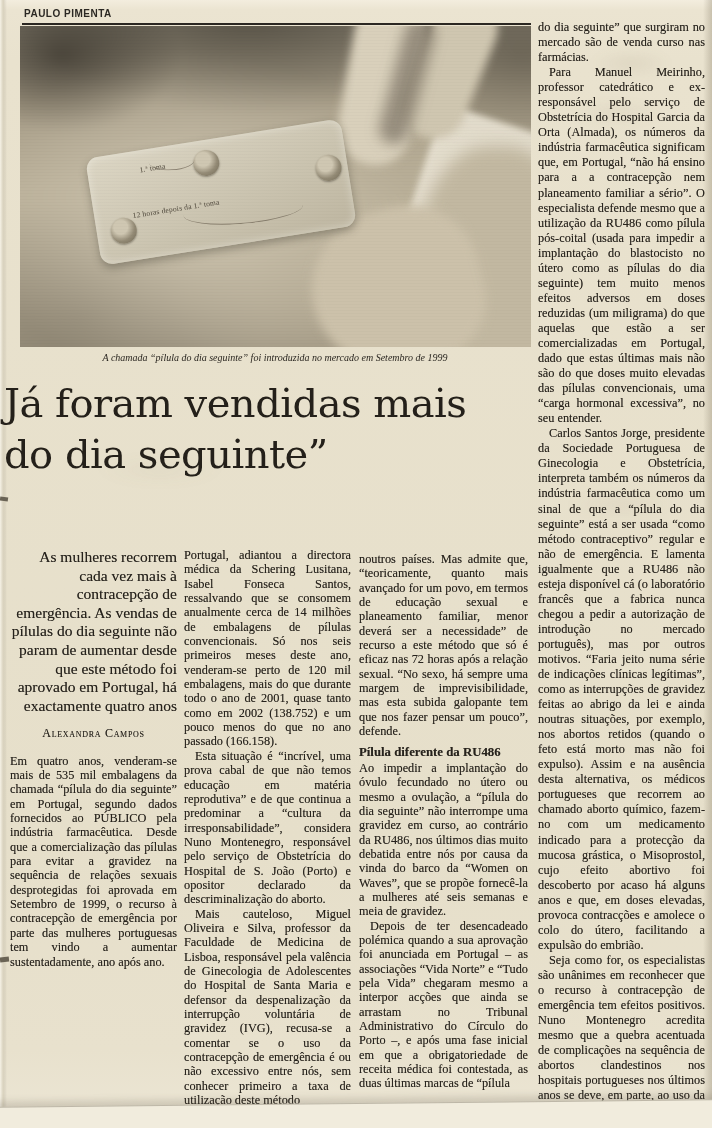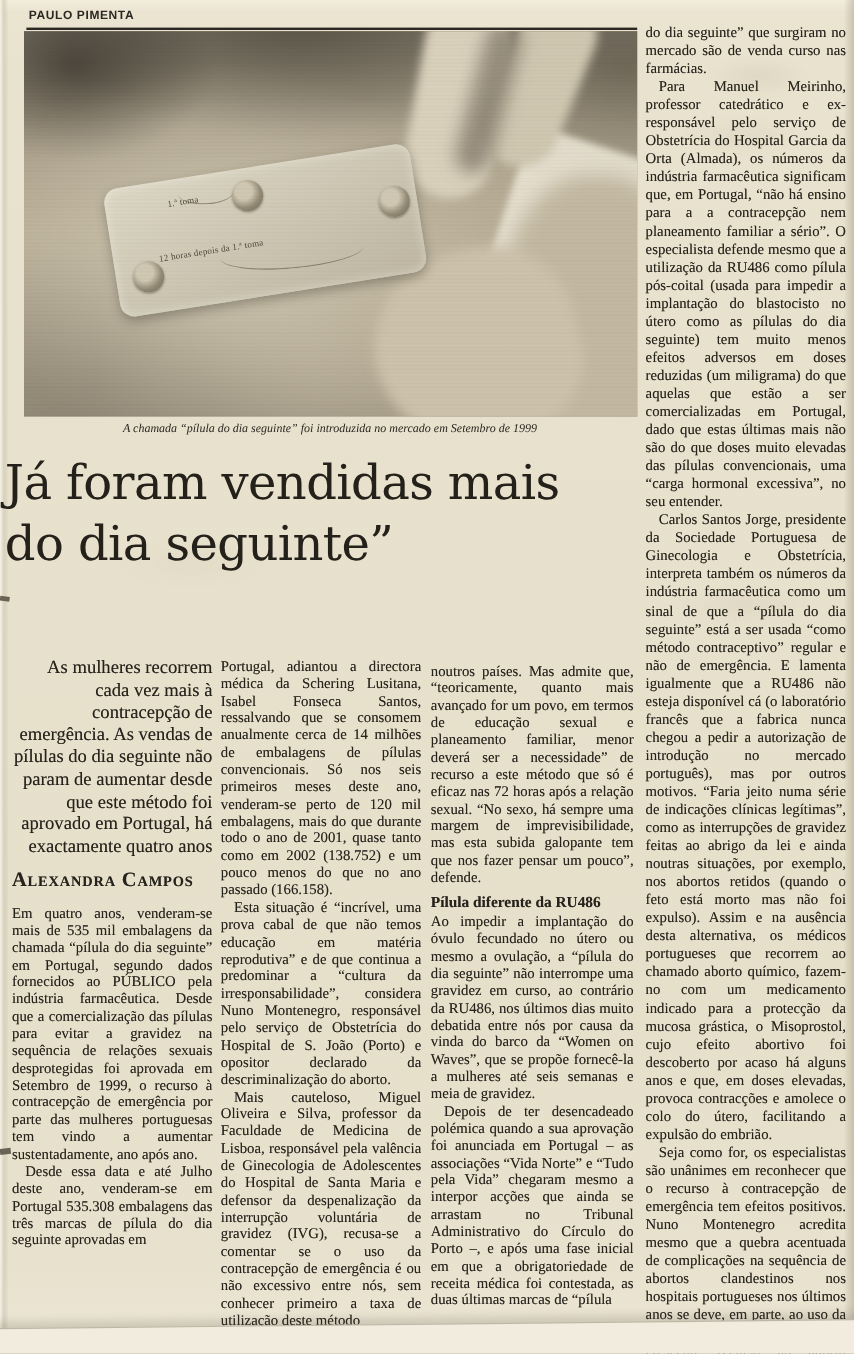--- a/index.html
+++ b/index.html
@@ -82,22 +82,22 @@
   .col{position:absolute;font-size:12.3px;line-height:14.35px;color:#26221c;
     text-align:justify; text-shadow:0 0 0.4px rgba(42,38,32,0.45);}
   .col .blk{text-align:justify;}
   .blk-pi{text-indent:11px;}
   .blk-subhead{font-weight:bold;font-size:12.8px;margin-top:7px;margin-bottom:1px;text-align:left !important;}
   #col1{left:10px;top:548px;width:167px;}
   #col2{left:184px;top:548px;width:167px;}
   #col3{left:359px;top:552px;width:169px;}
   #col4{left:538px;top:20px;width:167px;line-height:15.05px;}
   .standfirst{font-size:15.5px;line-height:18.6px;text-align:right;text-shadow:0 0 0.4px rgba(42,38,32,0.5);}
-  .byline{margin-top:11px;font-variant:small-caps;font-weight:bold;
-    font-size:17px;letter-spacing:0.7px;}
+  .byline{margin-top:11px;text-align:center;font-variant:small-caps;font-weight:normal;
+    font-size:12px;letter-spacing:0.7px;}
   .col1-body{margin-top:13px;}
 </style>
 </head>
 <body>
 
 <div class="page">
 
   <div class="edge-left"></div>
   <div class="edge-right"></div>
   <div class="ghost g1"></div>
@@ -132,21 +132,20 @@
   <div class="headline">
       <div class="blk blk-hline">Já foram vendidas mais</div>
       <div class="blk blk-hline">do dia seguinte”</div>
     </div>
 
   <div class="col" id="col1">
     <div class="standfirst">As mulheres recorrem cada vez mais à contracepção de emergência. As vendas de pílulas do dia seguinte não param de aumentar desde que este método foi aprovado em Portugal, há exactamente quatro anos</div>
     <div class="byline">Alexandra Campos</div>
     <div class="col1-body">
         <div class="blk blk-p">Em quatro anos, venderam-se mais de 535 mil embalagens da chamada “pílula do dia seguinte” em Portugal, segundo dados fornecidos ao PÚBLICO pela indústria farmacêutica. Desde que a comercialização das pílulas para evitar a gravidez na sequência de relações sexuais desprotegidas foi aprovada em Setembro de 1999, o recurso à contracepção de emergência por parte das mulheres portuguesas tem vindo a aumentar sustentadamente, ano após ano.</div>
-        <div class="blk blk-pi">Desde essa data e até Julho deste ano, venderam-se em Portugal 535.308 embalagens das três marcas de pílula do dia seguinte aprovadas em</div>
       </div>
   </div>
 
   <div class="col" id="col2">
       <div class="blk blk-p">Portugal, adiantou a directora médica da Schering Lusitana, Isabel Fonseca Santos, ressalvando que se consomem anualmente cerca de 14 milhões de embalagens de pílulas convencionais. Só nos seis primeiros meses deste ano, venderam-se perto de 120 mil embalagens, mais do que durante todo o ano de 2001, quase tanto como em 2002 (138.752) e um pouco menos do que no ano passado (166.158).</div>
       <div class="blk blk-pi">Esta situação é “incrível, uma prova cabal de que não temos educação em matéria reprodutiva” e de que continua a predominar a “cultura da irresponsabilidade”, considera Nuno Montenegro, responsável pelo serviço de Obstetrícia do Hospital de S. João (Porto) e opositor declarado da descriminalização do aborto.</div>
       <div class="blk blk-pi">Mais cauteloso, Miguel Oliveira e Silva, professor da Faculdade de Medicina de Lisboa, responsável pela valência de Ginecologia de Adolescentes do Hospital de Santa Maria e defensor da despenalização da interrupção voluntária de gravidez (IVG), recusa-se a comentar se o uso da contracepção de emergência é ou não excessivo entre nós, sem conhecer primeiro a taxa de utilização deste método</div>
     </div>
 
   <div class="col" id="col3">

